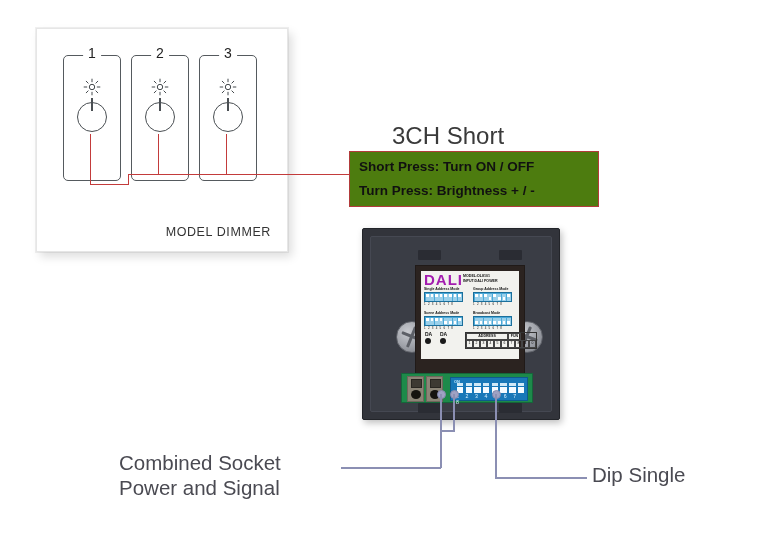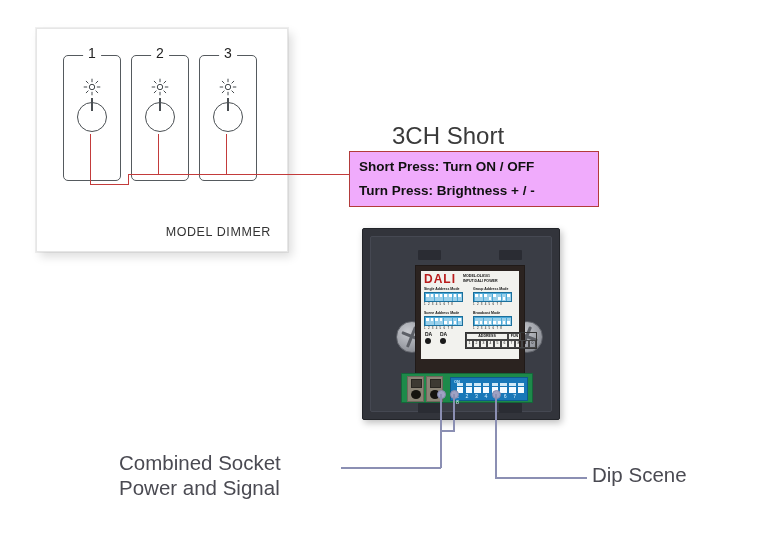--- a/index.html
+++ b/index.html
@@ -60,21 +60,21 @@
 
   
   .ch-title{
     position:absolute;left:392px;top:122px;
     font-size:24px;color:#3a3a3a;
     font-family:"Liberation Sans", sans-serif;
     white-space:nowrap;
   }
   .ch-box{
     position:absolute;left:349px;top:151px;width:250px;height:56px;
-    border:1.4px solid #b23b3b;background:#f0abfc;
+    border:1.4px solid #b23b3b;background:#4d7c0f;
     box-sizing:border-box;
   }
   .ch-line{
     position:absolute;left:9px;
     font-size:13.5px;font-weight:bold;color:#111;
     white-space:nowrap;
     font-family:"Liberation Sans", sans-serif;
   }
   .ch-line.l1{top:7px;}
   .ch-line.l2{top:31px;}
@@ -103,21 +103,21 @@
   .module{
     position:absolute;left:44px;top:28px;width:108px;height:116px;
     background:#2b2320;border:1px solid #201a18;
   }
   .label{
     position:absolute;left:5px;top:5px;width:98px;height:88px;
     background:#f2f2ee;
   }
   .dali-word{
     position:absolute;left:3px;top:2px;
-    font-size:12px;font-weight:bold;color:#b91c1c;letter-spacing:1px;
+    font-size:15px;font-weight:bold;color:#a21caf;letter-spacing:1px;
     font-family:"Liberation Sans", sans-serif;
     line-height:13px;
   }
   .lbl-meta{
     position:absolute;left:42px;top:3px;
     font-size:3.6px;font-weight:bold;color:#111;line-height:4.6px;
     font-family:"Liberation Sans", sans-serif;
   }
   .dip-block{position:absolute;}
   .dip-cap{
@@ -553,15 +553,15 @@
   <div class="lead lead-h" style="left:341px;top:467px;width:100px;"></div>
 
   <div class="lead lead-v" style="left:495px;top:394px;height:84px;"></div>
   <div class="lead lead-h" style="left:495px;top:477px;width:92px;"></div>
 
   <div class="bot-label bl-left">
     <div>Combined Socket</div>
     <div>Power and Signal</div>
   </div>
 
-  <div class="bot-label bl-right">Dip Scene</div>
+  <div class="bot-label bl-right">Dip Single</div>
 
 </div>
 
 </body></html>

